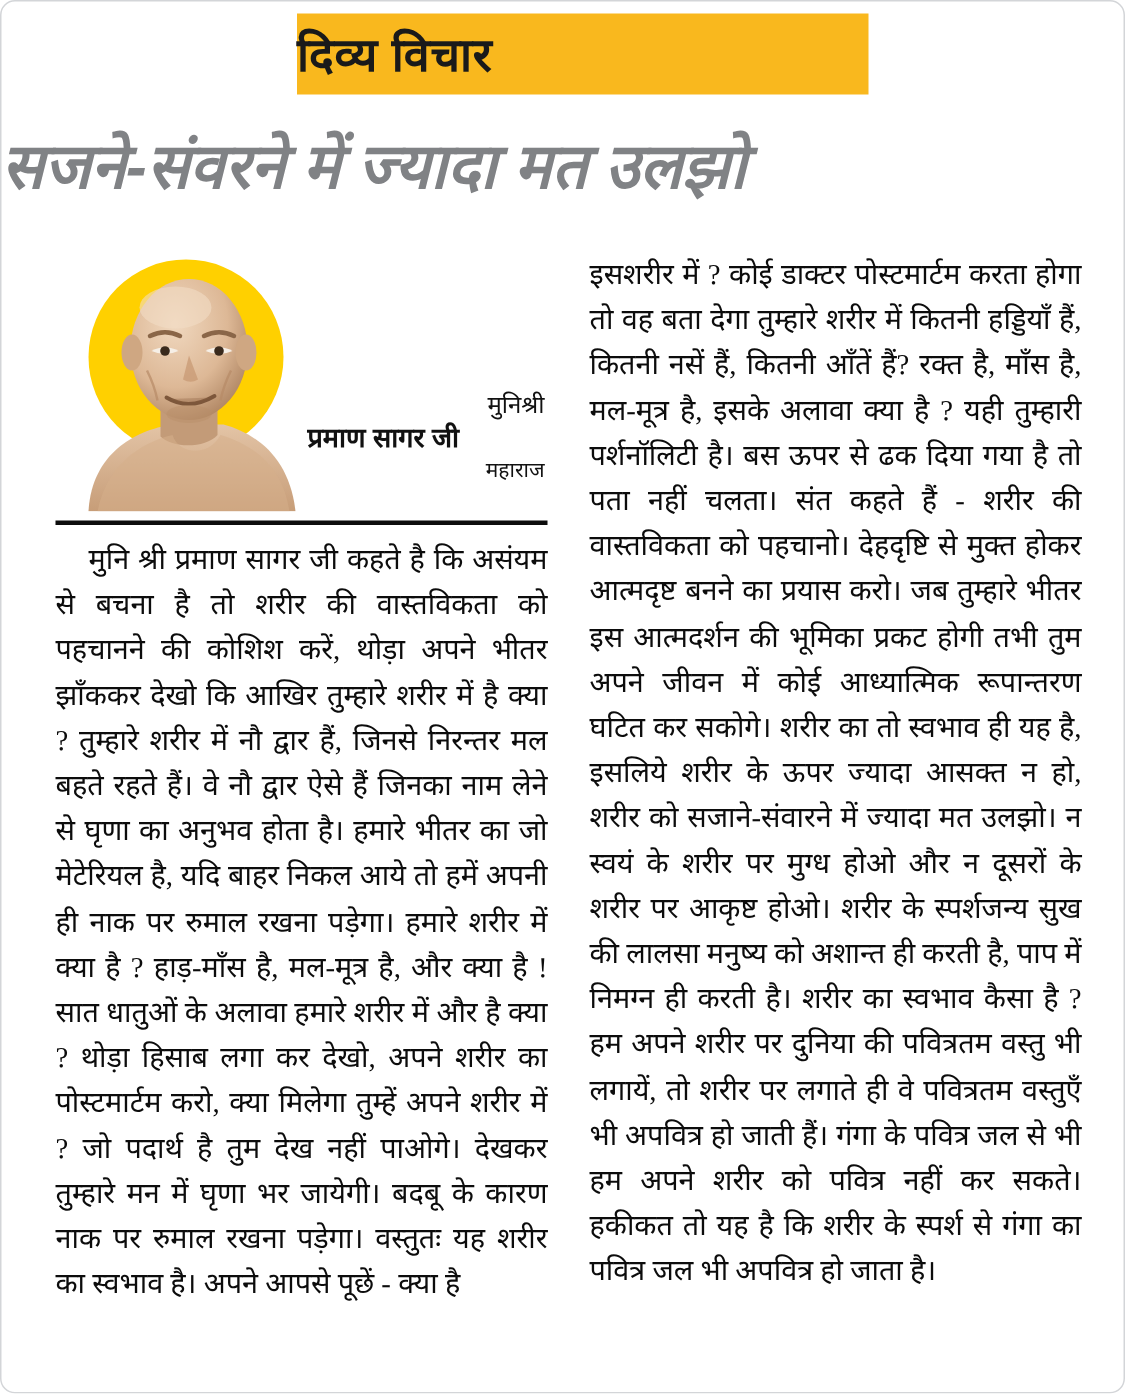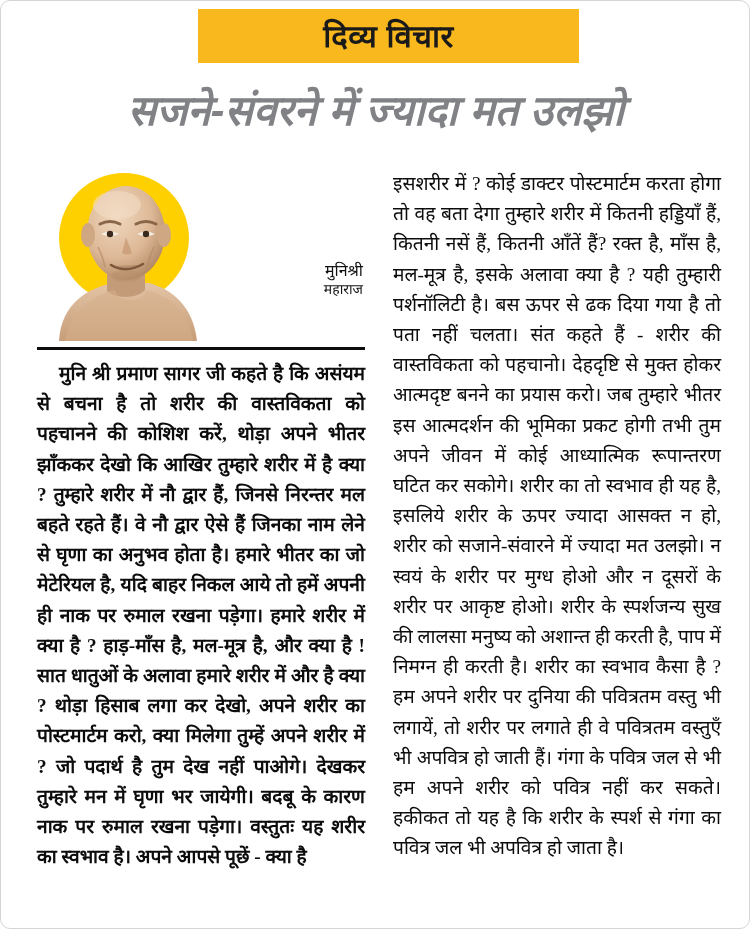--- a/index.html
+++ b/index.html
@@ -31,38 +31,38 @@
   }
   .banner {
     position: absolute;
     left: 197px;
     top: 0;
     width: 381px;
     height: 54px;
     background: #f9b81e;
     display: flex;
     align-items: center;
-    justify-content: center;
+    justify-content: flex-start;
   }
   .banner-title {
     font-family: "Liberation Sans", "DejaVu Sans", sans-serif;
     font-size: 31px;
     font-weight: bold;
     color: #1a1a1a;
     letter-spacing: 0.5px;
     line-height: 1;
   }
 
   
   .headline {
     position: absolute;
     left: 0;
     top: 84px;
     width: 750px;
-    text-align: center;
+    text-align: left;
     font-family: "Liberation Sans", "DejaVu Sans", sans-serif;
     font-size: 42px;
     font-weight: bold;
     color: #808285;
     line-height: 1.25;
     font-style: italic;
   }
 
   
   .columns {
@@ -136,21 +136,21 @@
     color: #0c0c0c;
     text-align: justify;
     text-justify: inter-word;
   }
   .col-left .body-text {
     position: absolute;
     left: 0;
     top: 190px;
     width: 328px;
   }
-  .col-left .body-text p { margin: 0; text-indent: 22px; font-weight: bold; }
+  .col-left .body-text p { margin: 0; text-indent: 22px; }
   .col-right .body-text {
     position: absolute;
     left: 0;
     top: 0;
     width: 328px;
   }
   .col-right .body-text p { margin: 0; }
 </style>
 </head>
 <body>
@@ -219,20 +219,21 @@
 
             <path d="M45 70 Q50 80, 52 90" stroke="#b68a66" stroke-width="1.6" fill="none" opacity="0.7"></path>
             <path d="M101 70 Q96 80, 94 90" stroke="#b68a66" stroke-width="1.6" fill="none" opacity="0.7"></path>
 
             <ellipse cx="73" cy="99" rx="15" ry="6" fill="#b98e69" opacity="0.45"></ellipse>
           </svg>
         </div>
 
         <div class="caption">
           <div class="cap-line1">मुनिश्री</div>
+          <div class="cap-line2">प्रमाण सागर जी</div>
           <div class="cap-line3">महाराज</div>
         </div>
       </div>
 
       <div class="divider"></div>
 
       <div class="body-text">
         <p>मुनि श्री प्रमाण सागर जी कहते है कि असंयम से बचना है तो शरीर की वास्तविकता को पहचानने की कोशिश करें, थोड़ा अपने भीतर झाँककर देखो कि आखिर तुम्हारे शरीर में है क्या ? तुम्हारे शरीर में नौ द्वार हैं, जिनसे निरन्तर मल बहते रहते हैं। वे नौ द्वार ऐसे हैं जिनका नाम लेने से घृणा का अनुभव होता है। हमारे भीतर का जो मेटेरियल है, यदि बाहर निकल आये तो हमें अपनी ही नाक पर रुमाल रखना पड़ेगा। हमारे शरीर में क्या है ? हाड़-माँस है, मल-मूत्र है, और क्या है ! सात धातुओं के अलावा हमारे शरीर में और है क्या ? थोड़ा हिसाब लगा कर देखो, अपने शरीर का पोस्टमार्टम करो, क्या मिलेगा तुम्हें अपने शरीर में ? जो पदार्थ है तुम देख नहीं पाओगे। देखकर तुम्हारे मन में घृणा भर जायेगी। बदबू के कारण नाक पर रुमाल रखना पड़ेगा। वस्तुतः यह शरीर का स्वभाव है। अपने आपसे पूछें - क्या है</p>
       </div>
     </div>

